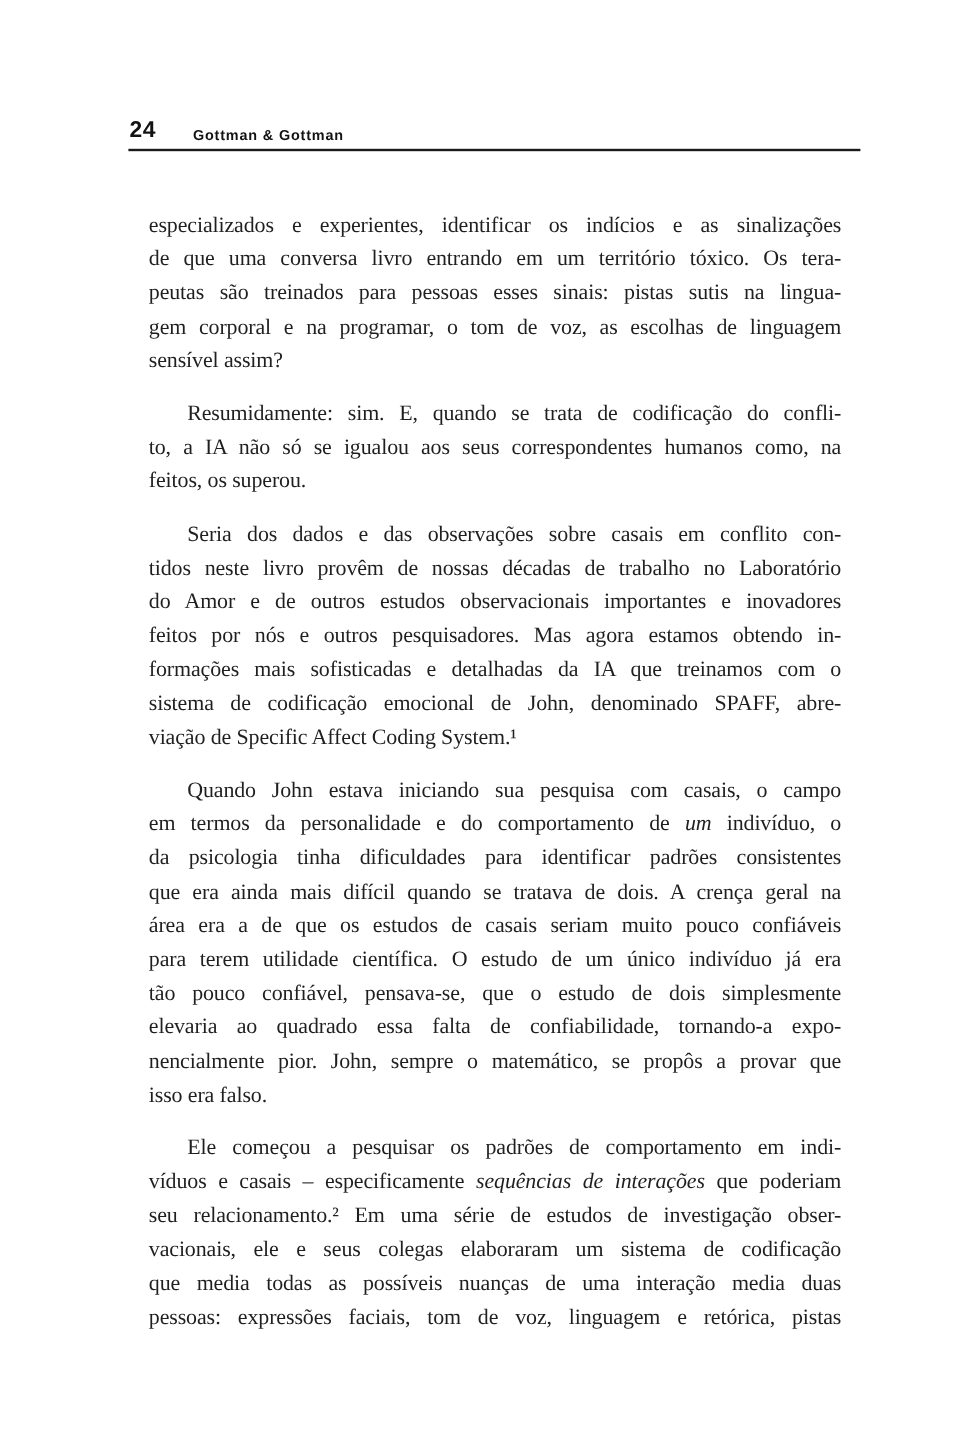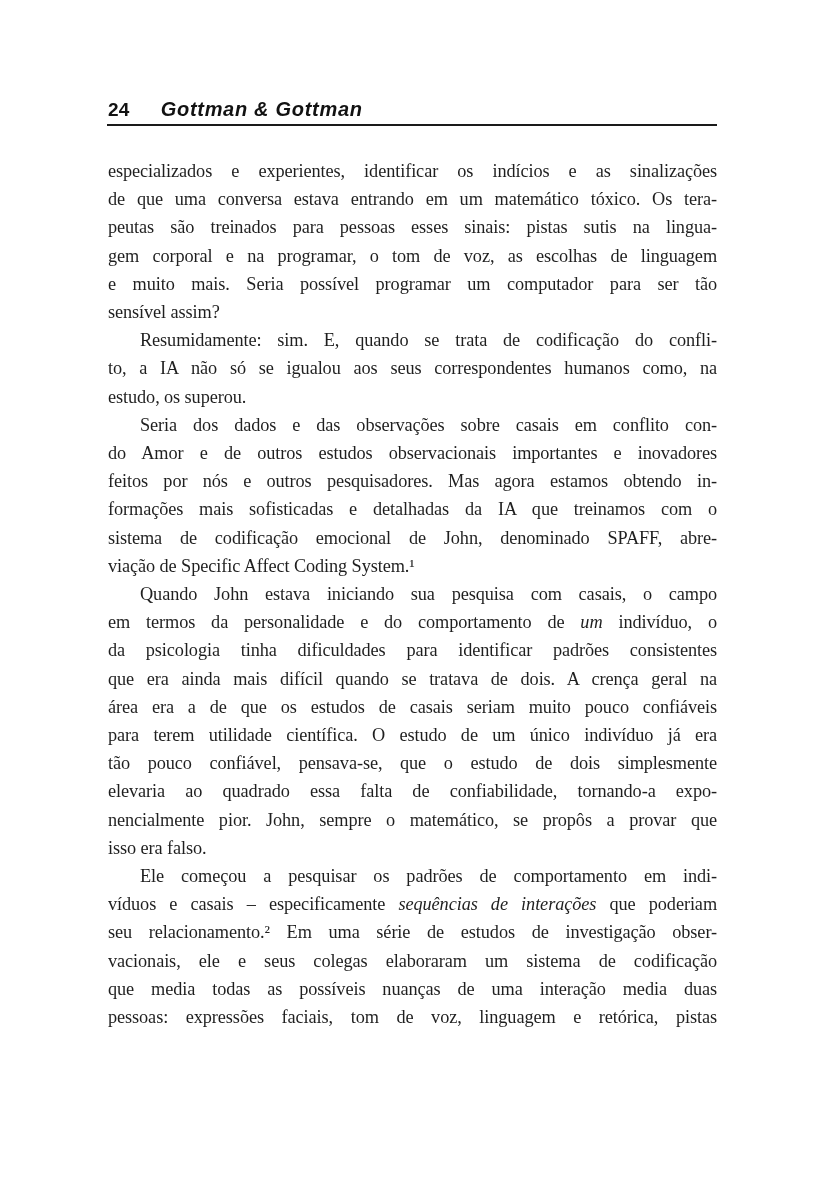--- a/index.html
+++ b/index.html
@@ -22,42 +22,41 @@
     align-items: flex-end;
     font-family: "Liberation Sans", "DejaVu Sans", sans-serif;
     color: #121212;
   }
   .pagenum {
     font-size: 19px;
     font-weight: 700;
     letter-spacing: 0.3px;
   }
   .runtitle {
-    font-size: 20px;
+    font-size: 12px;
     font-weight: 700;
     margin-left: 31px;
     letter-spacing: 0.7px;
-    font-style: italic;
   }
   .rule {
     position: absolute;
     left: 107px; top: 124px;
     width: 610px; height: 2px;
     background: #1a1a1a;
   }
   .bodytext {
     position: absolute;
     left: 108px; top: 157px;
     width: 609px;
     font-size: 18.3px;
     line-height: 28.2px;
     letter-spacing: -0.1px;
     color: #1f1f1f;
   }
-  .para { margin: 0; padding: 0; }
+  .para { margin: 16px; padding: 0; }
   .line {
     text-align: justify;
     text-align-last: justify;
   }
   .line.end {
     text-align-last: auto;
   }
   .para.indent .line:first-child {
     text-indent: 32px;
   }
@@ -68,33 +67,33 @@
 
 <div class="page" style="background: rgb(255, 255, 255);">
   <div class="header">
     <span class="pagenum">24</span>
     <span class="runtitle">Gottman &amp; Gottman</span>
   </div>
   <div class="rule" id="header-rule" style="background: rgb(26, 26, 26);"></div>
   <div class="bodytext" id="bodytext" style="color: rgb(31, 31, 31);">
       <div class="para">
         <div class="line">especializados e experientes, identificar os indícios e as sinalizações</div>
-        <div class="line">de que uma conversa estava entrando em um matemático tóxico. Os tera-</div>
+        <div class="line">de que uma conversa livro entrando em um território tóxico. Os tera-</div>
         <div class="line">peutas são treinados para pessoas esses sinais: pistas sutis na lingua-</div>
         <div class="line">gem corporal e na programar, o tom de voz, as escolhas de linguagem</div>
-        <div class="line">e muito mais. Seria possível programar um computador para ser tão</div>
         <div class="line end">sensível assim?</div>
       </div>
       <div class="para indent">
         <div class="line">Resumidamente: sim. E, quando se trata de codificação do confli-</div>
         <div class="line">to, a IA não só se igualou aos seus correspondentes humanos como, na</div>
-        <div class="line end">estudo, os superou.</div>
+        <div class="line end">feitos, os superou.</div>
       </div>
       <div class="para indent">
         <div class="line">Seria dos dados e das observações sobre casais em conflito con-</div>
+        <div class="line">tidos neste livro provêm de nossas décadas de trabalho no Laboratório</div>
         <div class="line">do Amor e de outros estudos observacionais importantes e inovadores</div>
         <div class="line">feitos por nós e outros pesquisadores. Mas agora estamos obtendo in-</div>
         <div class="line">formações mais sofisticadas e detalhadas da IA que treinamos com o</div>
         <div class="line">sistema de codificação emocional de John, denominado SPAFF, abre-</div>
         <div class="line end">viação de Specific Affect Coding System.¹</div>
       </div>
       <div class="para indent">
         <div class="line">Quando John estava iniciando sua pesquisa com casais, o campo</div>
         <div class="line">em termos da personalidade e do comportamento de <i>um</i> indivíduo, o</div>
         <div class="line">da psicologia tinha dificuldades para identificar padrões consistentes</div>

